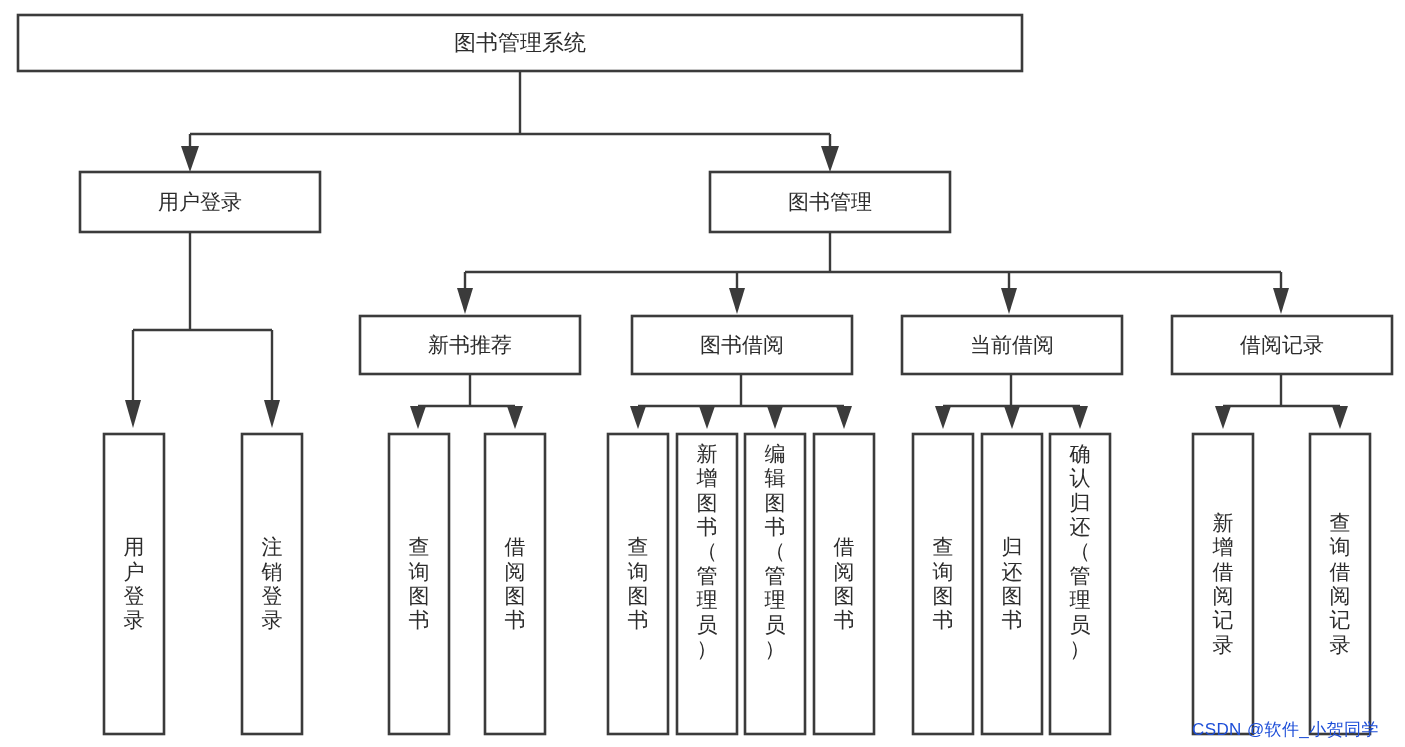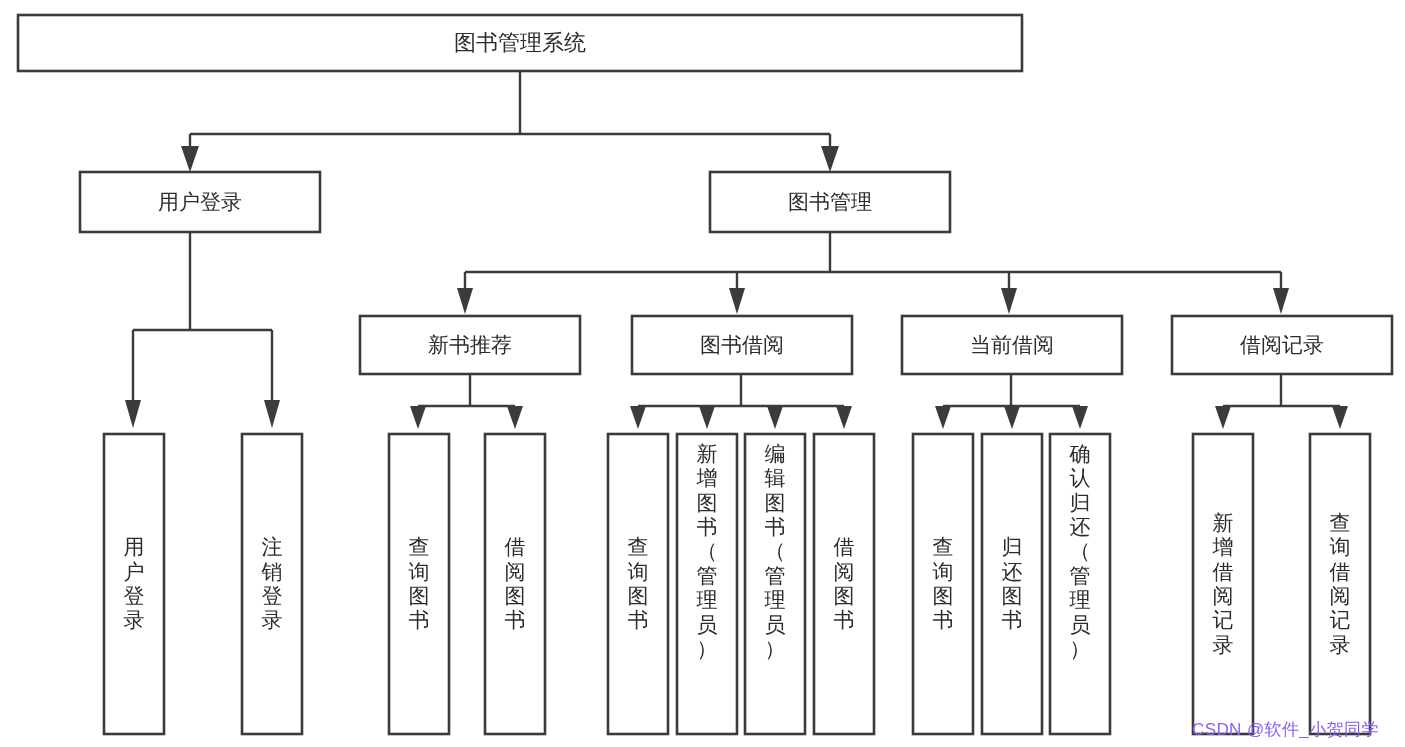--- a/index.html
+++ b/index.html
@@ -68,21 +68,21 @@
     font-size: 21px;
     line-height: 1.16;
     color: #2c2c2c;
     text-align: center;
     display: block;
   }
   .watermark {
     position: absolute;
     font-family: "Liberation Sans", "DejaVu Sans", sans-serif;
     font-size: 17px;
-    color: #8b5cf6;
+    color: #1d4ed8;
     white-space: nowrap;
     letter-spacing: 0.4px;
   }
 </style>
 </head>
 <body>
 
 <div id="diagram-root">
 
   <svg id="diagram-svg" viewBox="0 0 1405 747">

